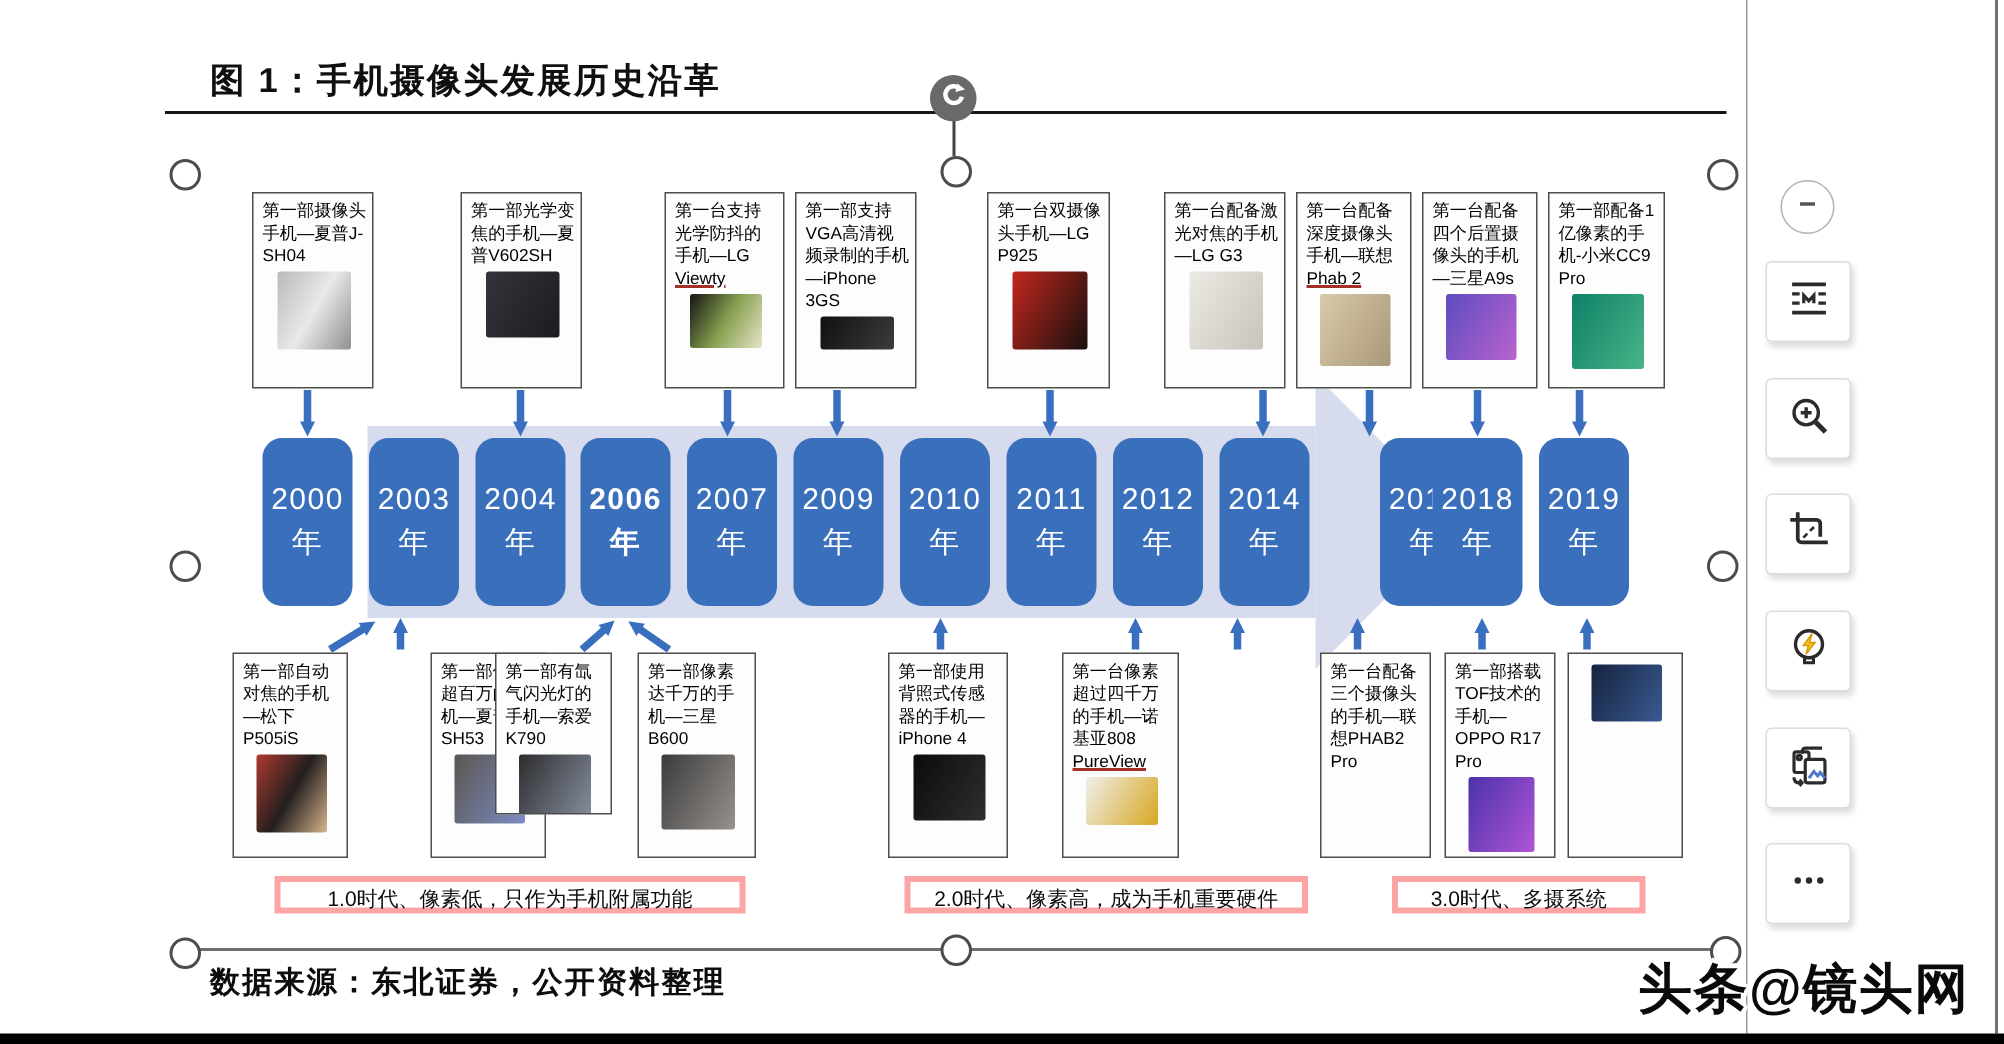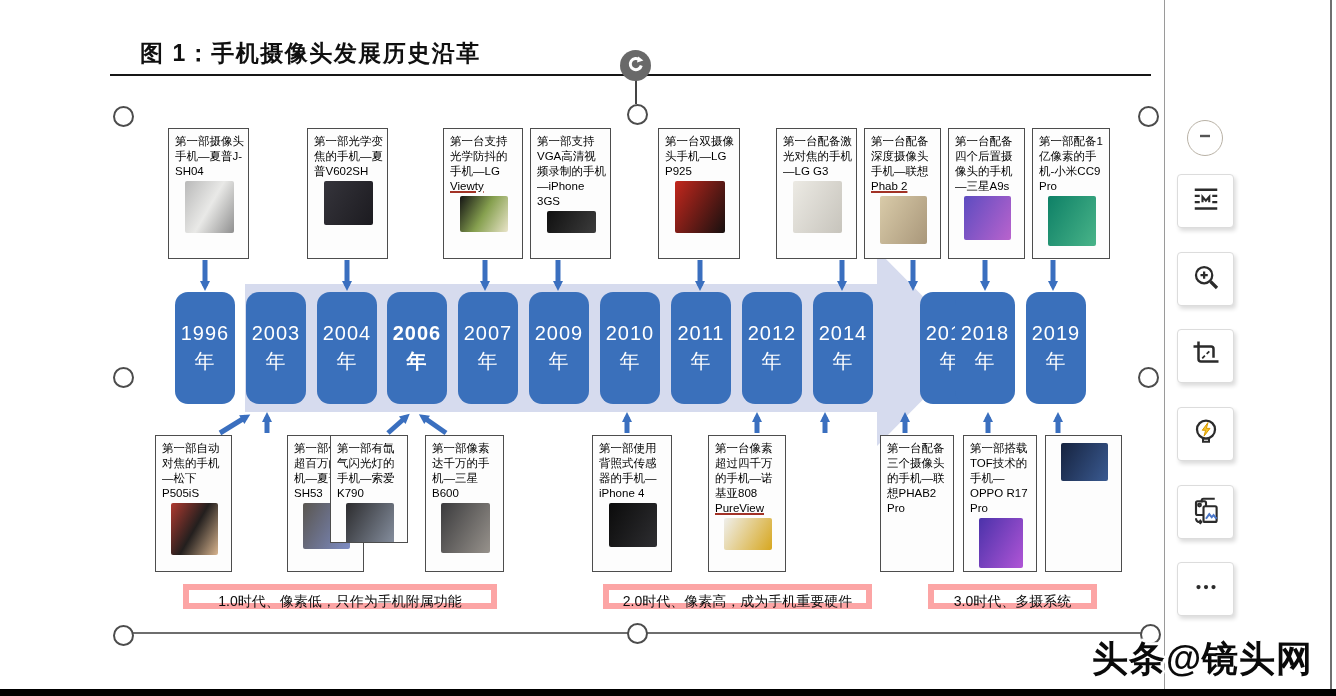--- a/index.html
+++ b/index.html
@@ -13,21 +13,21 @@
           background:#fff;box-sizing:border-box;cursor:pointer;}
   .rot{width:31px;height:31px;border-radius:50%;background:#696969;display:flex;
        align-items:center;justify-content:center;cursor:pointer;}
   .rot-stem{left:635px;top:80px;width:2px;height:24px;background:#444;}
   .year{background:#3a70bb;border-radius:13px;color:#fff;text-align:center;display:flex;
         flex-direction:column;justify-content:center;gap:3px;font-size:20px;letter-spacing:1px;}
   .ms{background:#fdfdfd;border:1px solid #4d4d4d;box-sizing:border-box;padding:5px 4px 2px 6px;
       font-size:11.5px;line-height:1.3;color:#000;overflow:hidden;}
   .ms u{text-decoration:underline;text-decoration-color:#a23226;text-decoration-thickness:2px;}
   .photo{margin:2px auto 0;border-radius:2px;width:72%;}
-  .era{border:6px solid #fca5a5;font-size:14px;color:#0d0d0d;text-align:center;line-height:23px;
+  .era{border:4px solid #fca5a5;font-size:14px;color:#0d0d0d;text-align:center;line-height:23px;
        height:25px;box-sizing:border-box;background:#fff;white-space:nowrap;}
   .src{left:140px;top:641px;font-size:20px;font-weight:700;color:#0d0d0d;letter-spacing:1.5px;}
   .btn{left:1177px;width:55px;height:52px;background:#fff;border:1px solid #dcdcdc;border-radius:4px;
        box-shadow:2px 3px 4px rgba(0,0,0,.14);display:flex;align-items:center;justify-content:center;cursor:pointer;}
   .collapse{left:1187px;top:120px;width:34px;height:34px;border:1px solid #b9b2a6;border-radius:50%;
        background:#fff;display:flex;align-items:center;justify-content:center;cursor:pointer;}
   .pageline{left:1164px;top:0;width:1px;height:689px;background:#9a9a9a;}
   .rightline{left:1330px;top:0;width:2px;height:689px;background:#6f6f6f;}
   .wm{left:1092px;top:635px;font-size:36px;font-weight:900;color:#0a0a0a;white-space:nowrap;letter-spacing:1px;
       text-shadow:-2px -2px 0 #fff,2px -2px 0 #fff,-2px 2px 0 #fff,2px 2px 0 #fff,
@@ -62,21 +62,21 @@
         <line x1="388" y1="433" x2="406" y2="417" stroke="#3a6fbf" stroke-width="5" marker-end="url(#arr)"></line>
         <line x1="446" y1="433" x2="423" y2="417" stroke="#3a6fbf" stroke-width="5" marker-end="url(#arr)"></line>
         <line x1="627" y1="433" x2="627" y2="417" stroke="#3a6fbf" stroke-width="5" marker-end="url(#arr)"></line>
         <line x1="757" y1="433" x2="757" y2="417" stroke="#3a6fbf" stroke-width="5" marker-end="url(#arr)"></line>
         <line x1="825" y1="433" x2="825" y2="417" stroke="#3a6fbf" stroke-width="5" marker-end="url(#arr)"></line>
         <line x1="905" y1="433" x2="905" y2="417" stroke="#3a6fbf" stroke-width="5" marker-end="url(#arr)"></line>
         <line x1="988" y1="433" x2="988" y2="417" stroke="#3a6fbf" stroke-width="5" marker-end="url(#arr)"></line>
         <line x1="1058" y1="433" x2="1058" y2="417" stroke="#3a6fbf" stroke-width="5" marker-end="url(#arr)"></line>
       </svg>
       <div class="abs year" style="left: 175px; top: 292px; width: 60px; height: 112px; background: rgb(58, 112, 187);">
-        <span>1996</span>
+        <span>2000</span>
         <span>年</span>
       </div>
       <div class="abs year" style="left: 246px; top: 292px; width: 60px; height: 112px; background: rgb(58, 112, 187);">
         <span>2003</span>
         <span>年</span>
       </div>
       <div class="abs year" style="left: 317px; top: 292px; width: 60px; height: 112px; background: rgb(58, 112, 187);">
         <span>2004</span>
         <span>年</span>
       </div>
@@ -85,21 +85,21 @@
         <span>年</span>
       </div>
       <div class="abs year" style="left: 458px; top: 292px; width: 60px; height: 112px; background: rgb(58, 112, 187);">
         <span>2007</span>
         <span>年</span>
       </div>
       <div class="abs year" style="left: 529px; top: 292px; width: 60px; height: 112px; background: rgb(58, 112, 187);">
         <span>2009</span>
         <span>年</span>
       </div>
-      <div class="abs year" style="left: 600px; top: 292px; width: 60px; height: 112px; background: rgb(58, 112, 187);">
+      <div class="abs year" style="left: 600px; top: 292px; width: 60px; height: 112px; background: rgb(58, 112, 187); border-radius: 15px;">
         <span>2010</span>
         <span>年</span>
       </div>
       <div class="abs year" style="left: 671px; top: 292px; width: 60px; height: 112px; background: rgb(58, 112, 187);">
         <span>2011</span>
         <span>年</span>
       </div>
       <div class="abs year" style="left: 742px; top: 292px; width: 60px; height: 112px; background: rgb(58, 112, 187);">
         <span>2012</span>
         <span>年</span>
@@ -159,20 +159,21 @@
   <div class="abs sel-line"></div>
   <div class="abs handle" style="left:113px;top:106px;"></div>
   <div class="abs handle" style="left:627px;top:104px;"></div>
   <div class="abs handle" style="left:1138px;top:106px;"></div>
   <div class="abs handle" style="left:113px;top:367px;"></div>
   <div class="abs handle" style="left:1138px;top:367px;"></div>
   <div class="abs handle" style="left:113px;top:625px;"></div>
   <div class="abs handle" style="left:627px;top:623px;"></div>
   <div class="abs handle" style="left:1140px;top:624px;"></div>
 
+  <div class="abs src">数据来源：东北证券，公开资料整理</div>
 
   <div class="abs pageline"></div>
   <div class="abs rightline"></div>
 
   <div class="abs collapse">
     <span>
       <svg width="18" height="18" viewBox="0 0 18 18">
           <path d="M4 9h10" stroke="#555" stroke-width="2.4"></path>
         </svg>
     </span>

